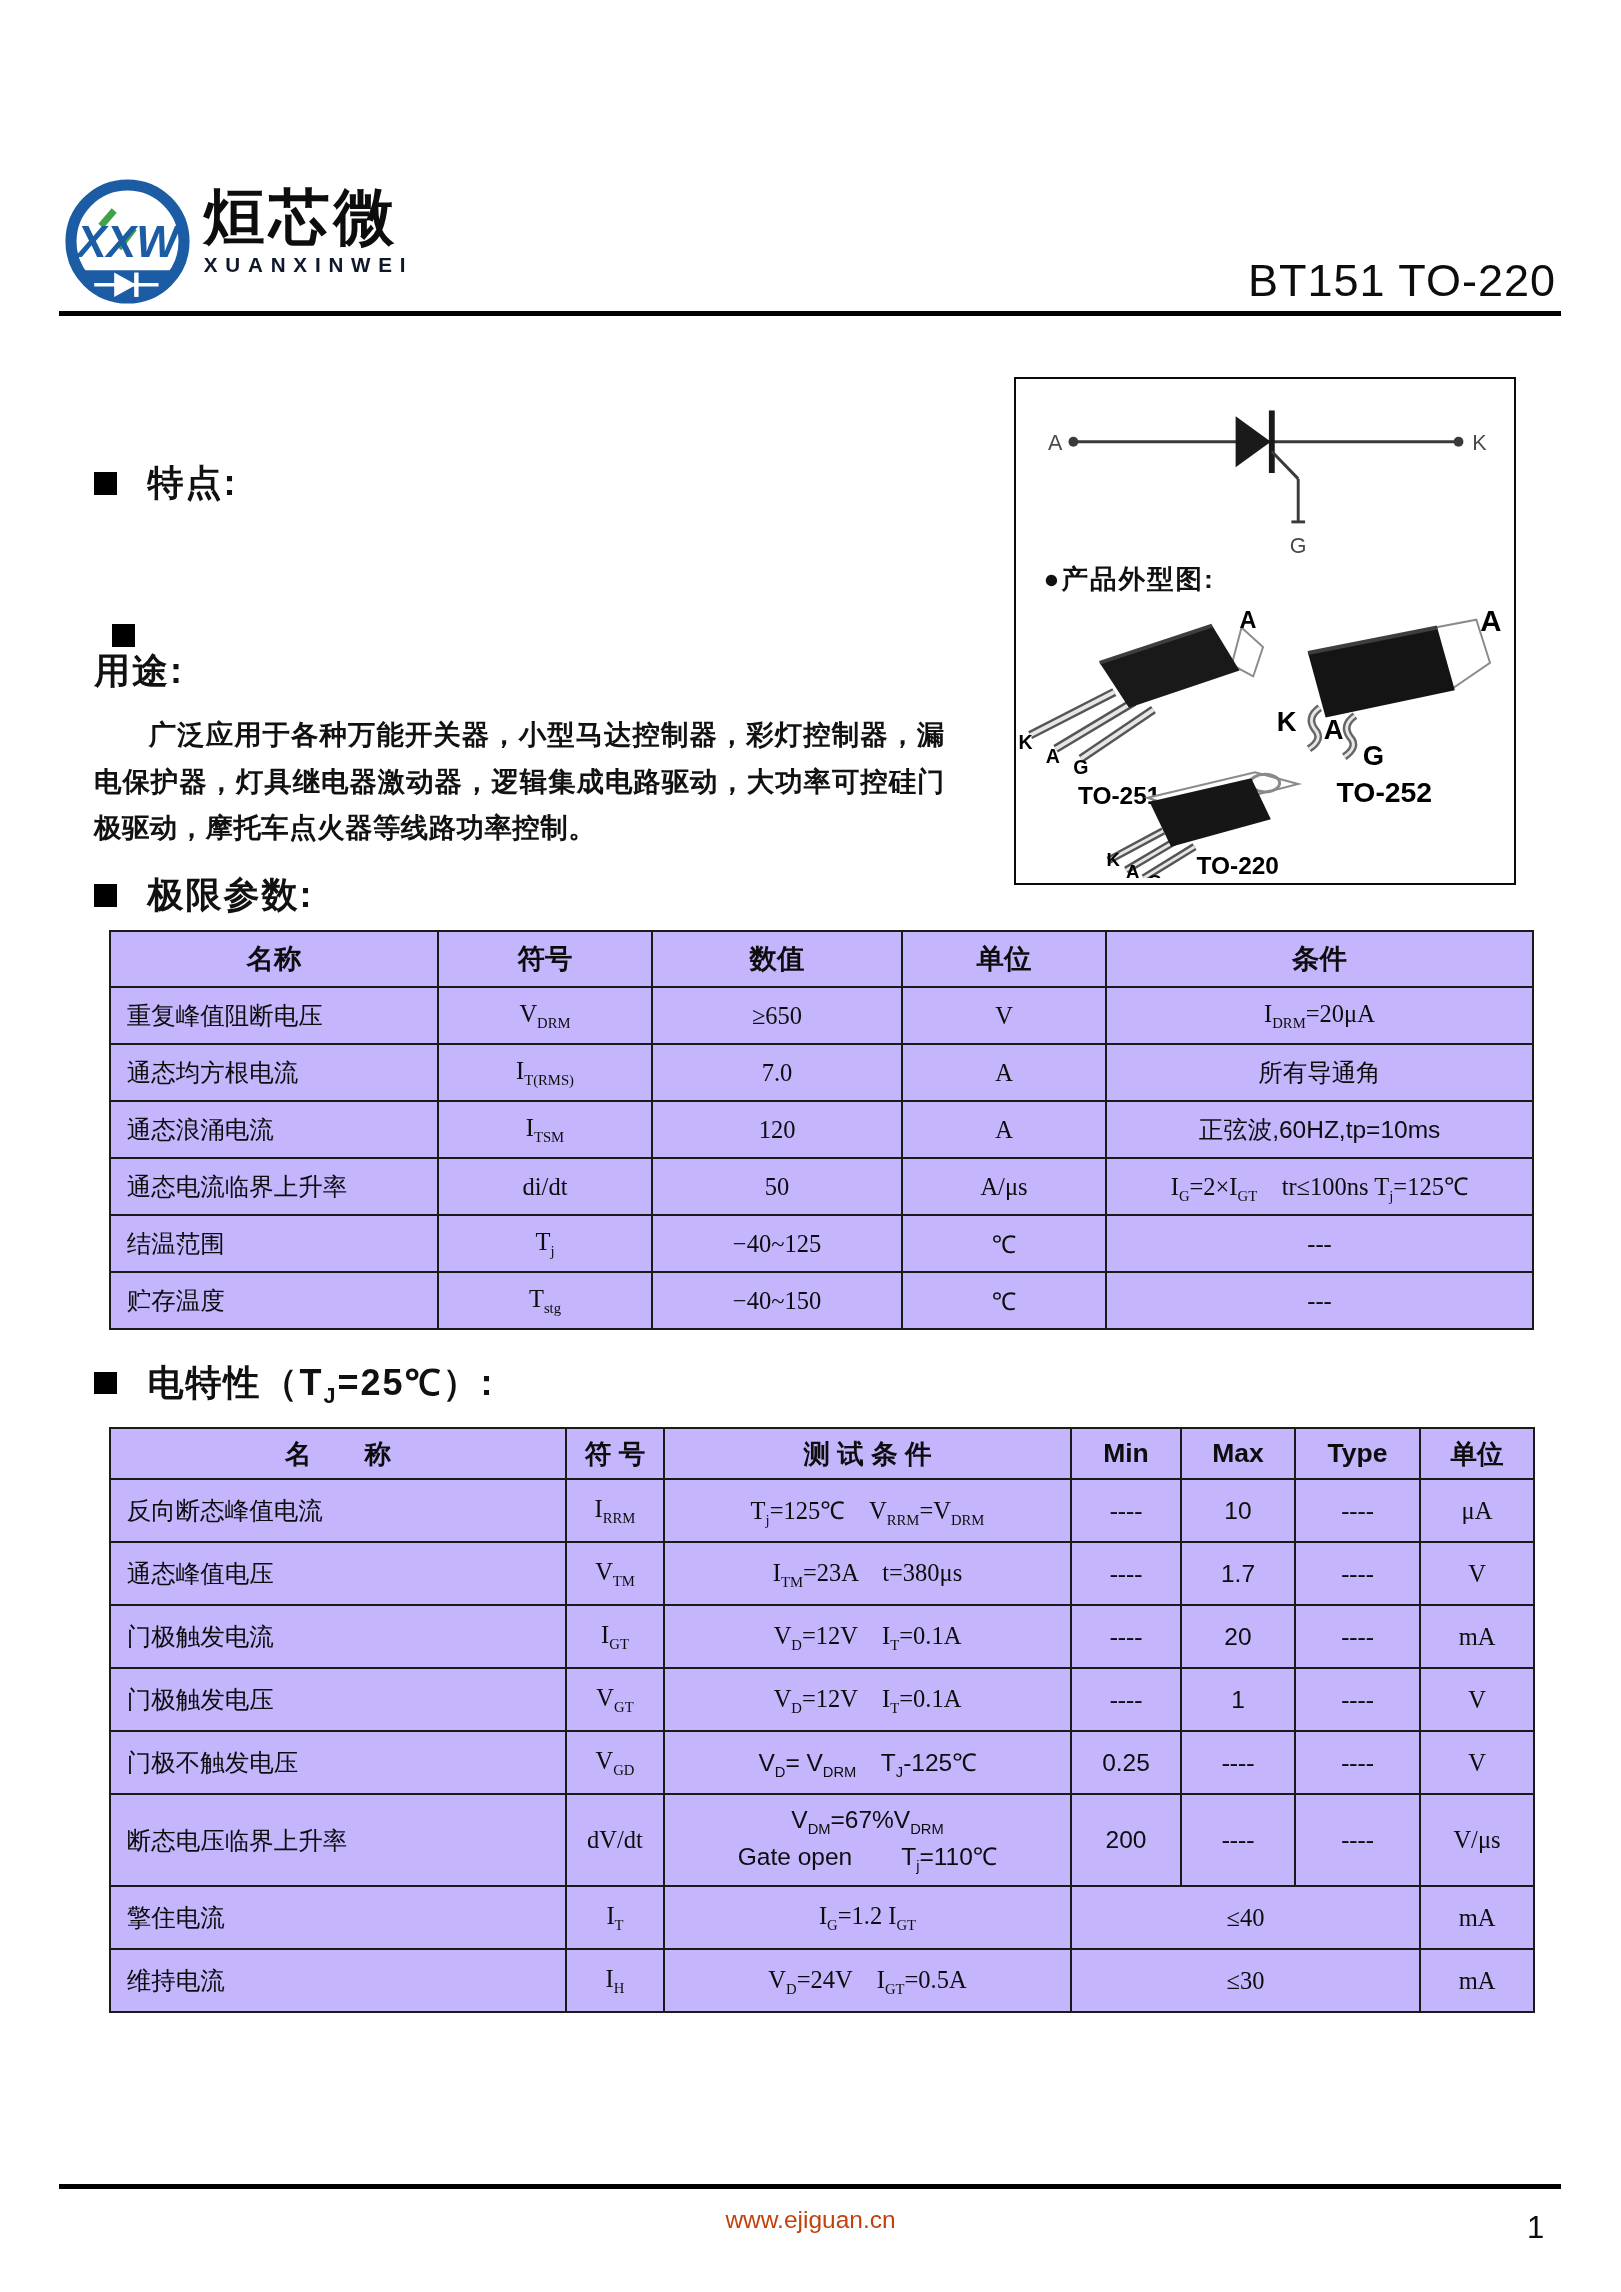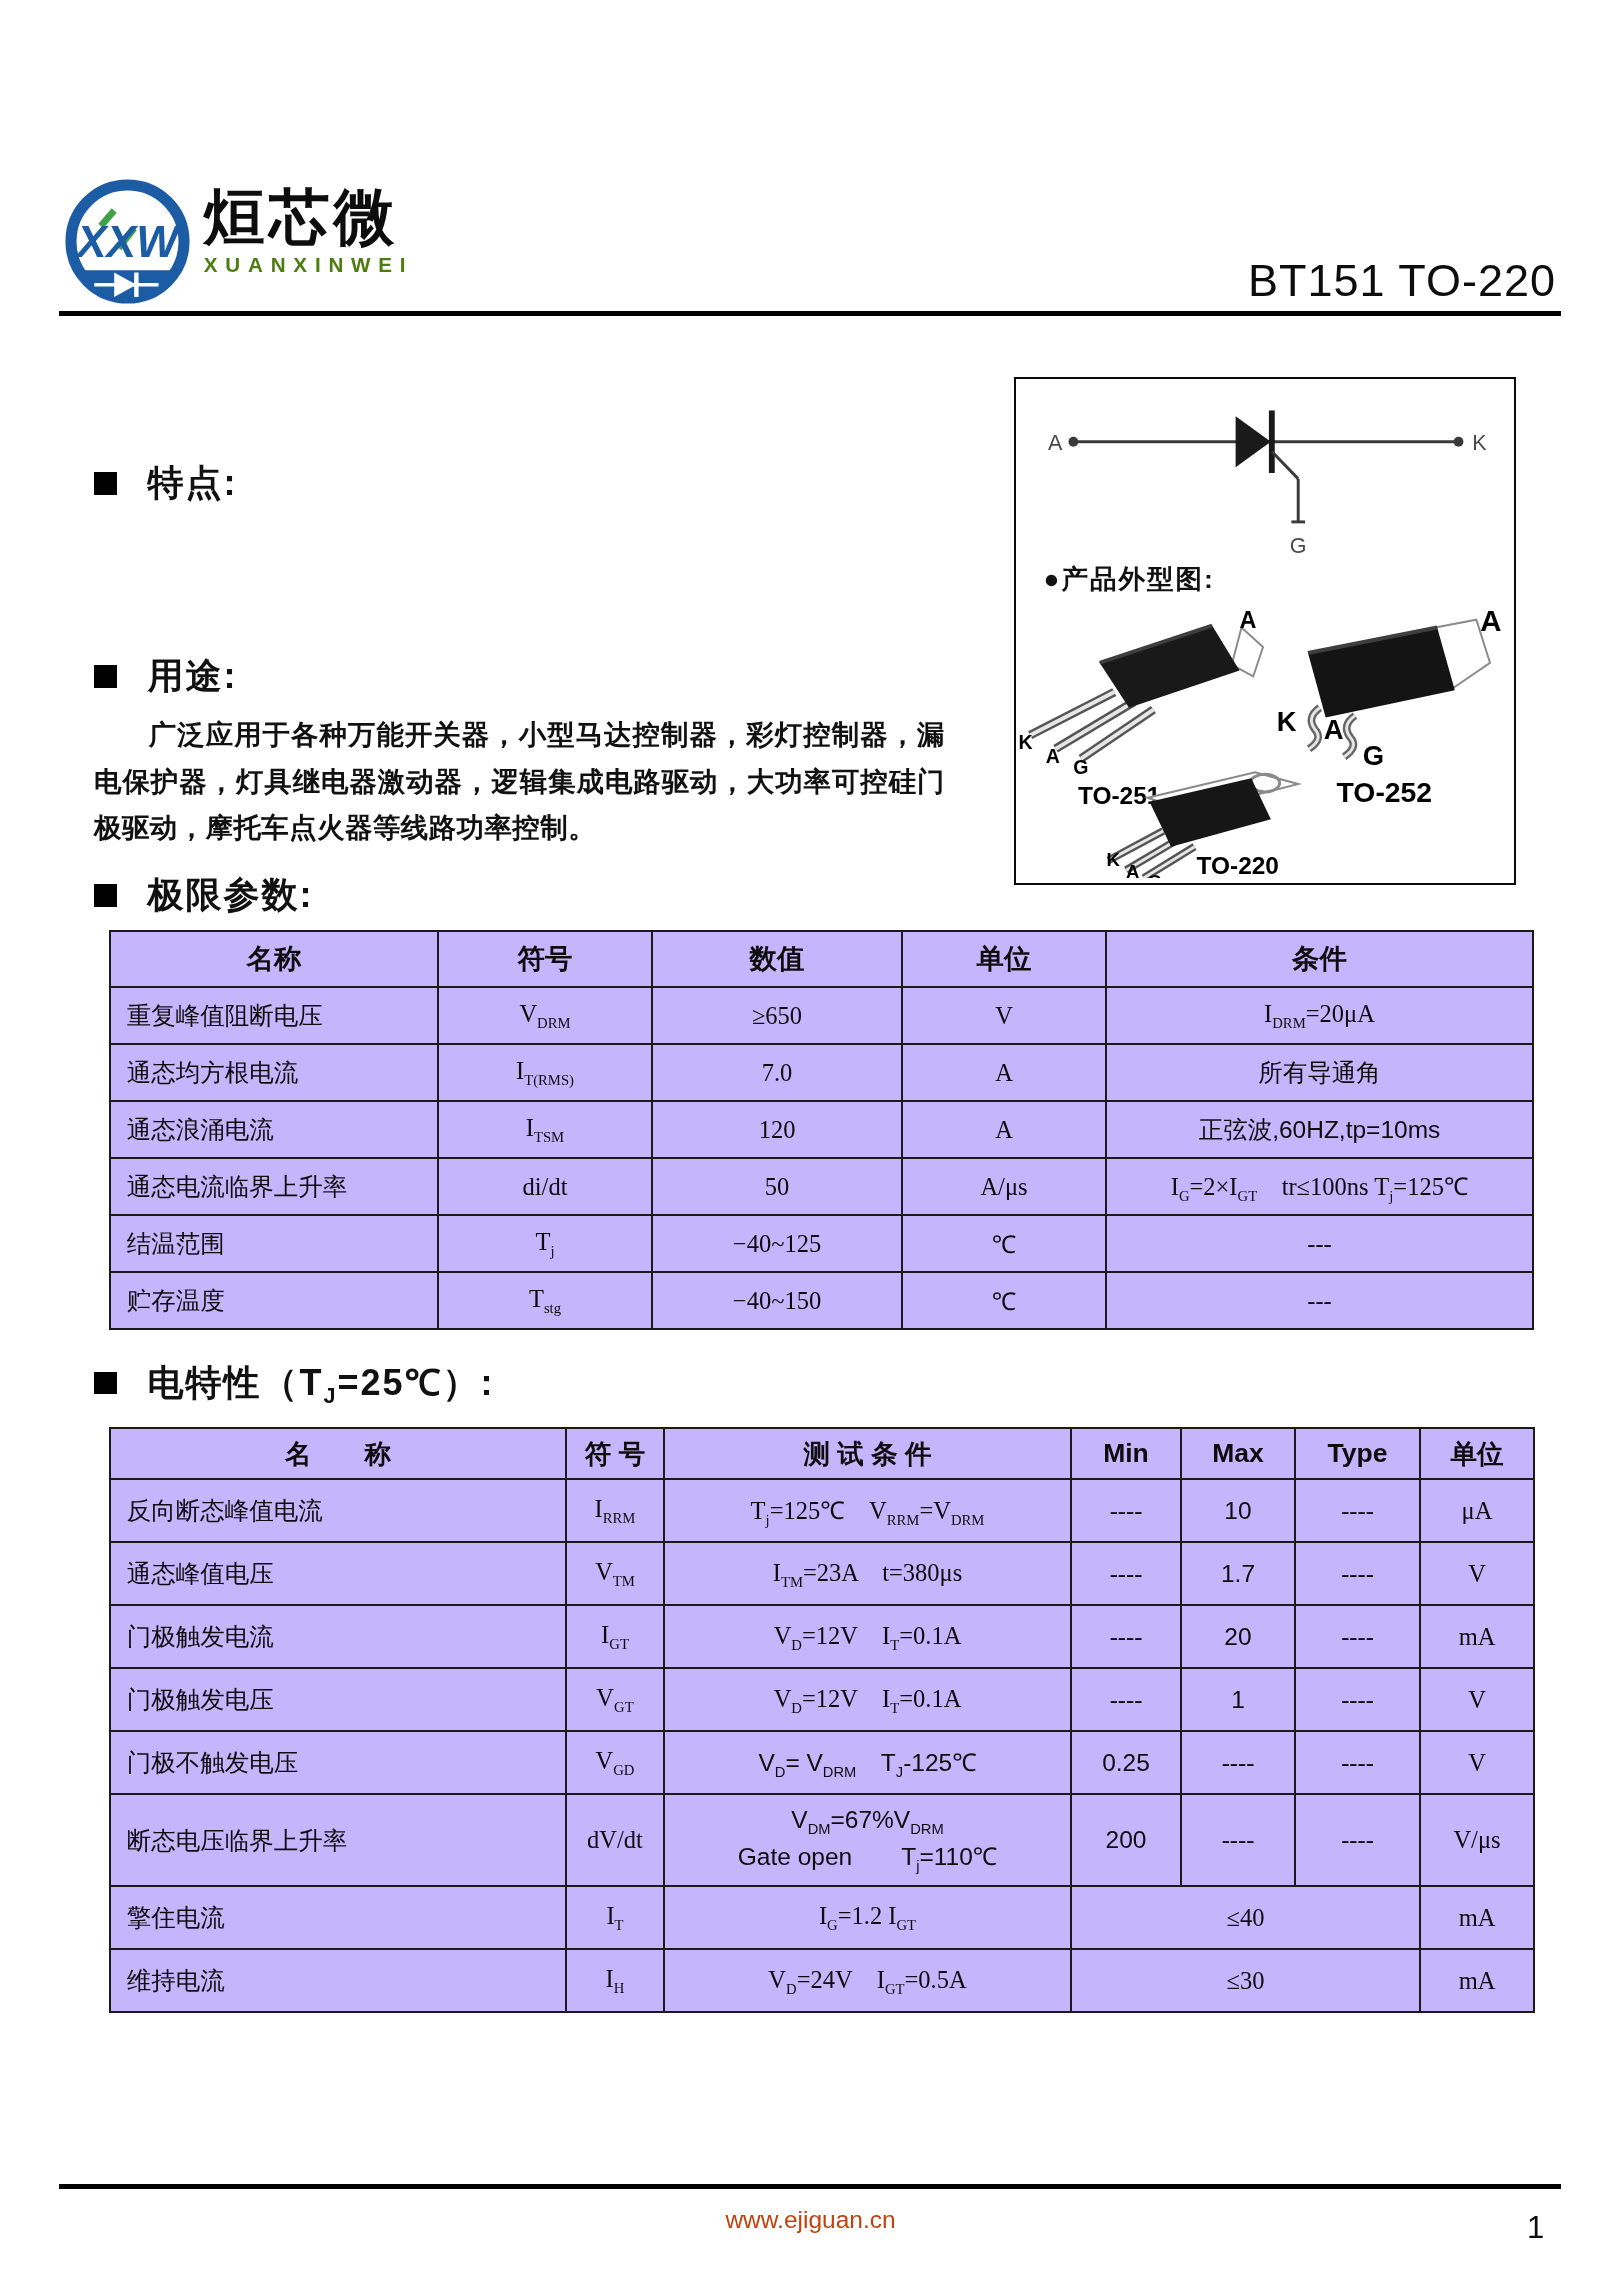--- a/index.html
+++ b/index.html
@@ -6,32 +6,32 @@
   html,body { background:#ffffff; }
   .page {
     position:relative; width:1621px; height:2293px; background:#ffffff;
     font-family:"Liberation Sans", sans-serif; color:#111; overflow:hidden; margin:16px auto;
   }
   
   .logo { position:absolute; left:61px; top:159px; display:flex; align-items:flex-start; }
   .logo-mark { width:133px; height:133px; }
   .logo-text { margin-left:9.8px; padding-top:9.8px; }
   .logo-cn { font-size:61px; font-weight:700; letter-spacing:3.9px; color:#0d0d0d; line-height:1.05; }
-  .logo-en { font-size:20.6px; font-weight:700; letter-spacing:7.8px; color:#4d7c0f; margin-top:3.9px; }
+  .logo-en { font-size:20.6px; font-weight:700; letter-spacing:7.8px; color:#0f172a; margin-top:3.9px; }
   .doc-code { position:absolute; top:239px; right:65px; font-size:45px; color:#0d0d0d; letter-spacing:1px; }
   .rule-top { position:absolute; top:295px; left:59px; width:1502px; height:4.9px; background:#000; }
   
   .title { position:absolute; top:353px; left:137px; font-size:39px; font-weight:400;
            font-family:"Liberation Serif", serif; letter-spacing:1px; }
   
   .sec-head { position:absolute; left:94px; display:flex; align-items:center; }
   .bullet { width:22.5px; height:22.5px; background:#000; margin-right:31px; flex:none; }
   .sec-head .txt { font-size:36px; font-weight:700; letter-spacing:2px; }
   .sec-features { top:443px; }
-  .sec-apps     { top:636px; }
+  .sec-apps     { top:608px;flex-direction:column; }
   .sec-limits   { top:855px; }
   .sec-elec     { top:1341px; }
   
   .para { position:absolute; left:94px; width:851px; font-size:27.4px; font-weight:700;
           line-height:1.70; text-align:justify; text-indent:2em; letter-spacing:0.5px; }
   .para-features { top:507px; }
   .para-apps     { top:696px; }
   
   .pkg-box { position:absolute; left:1014px; top:361px; width:502px; height:508px;
              border:2.9px solid #0a0a0a; background:#fff; }

